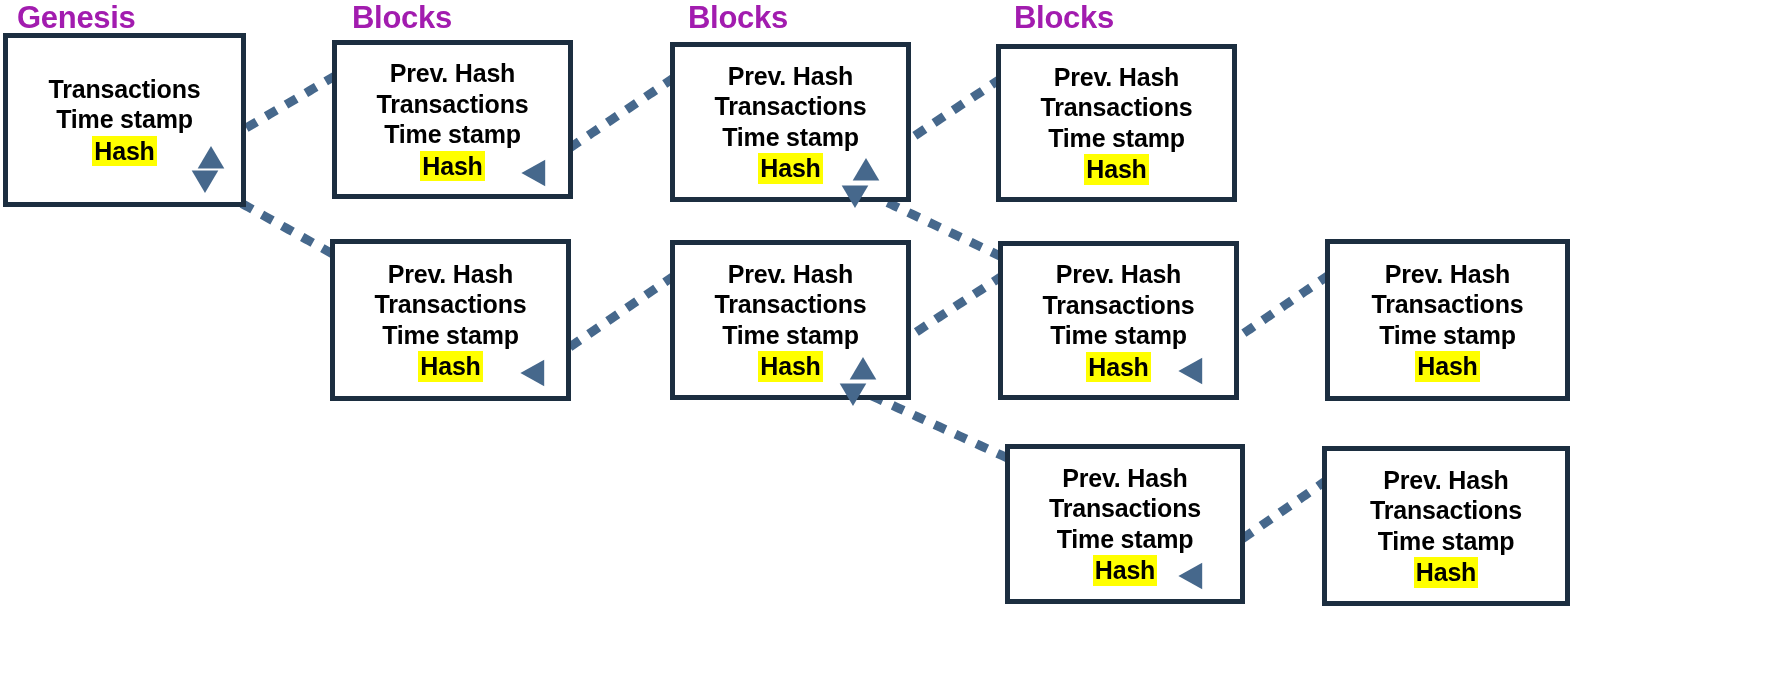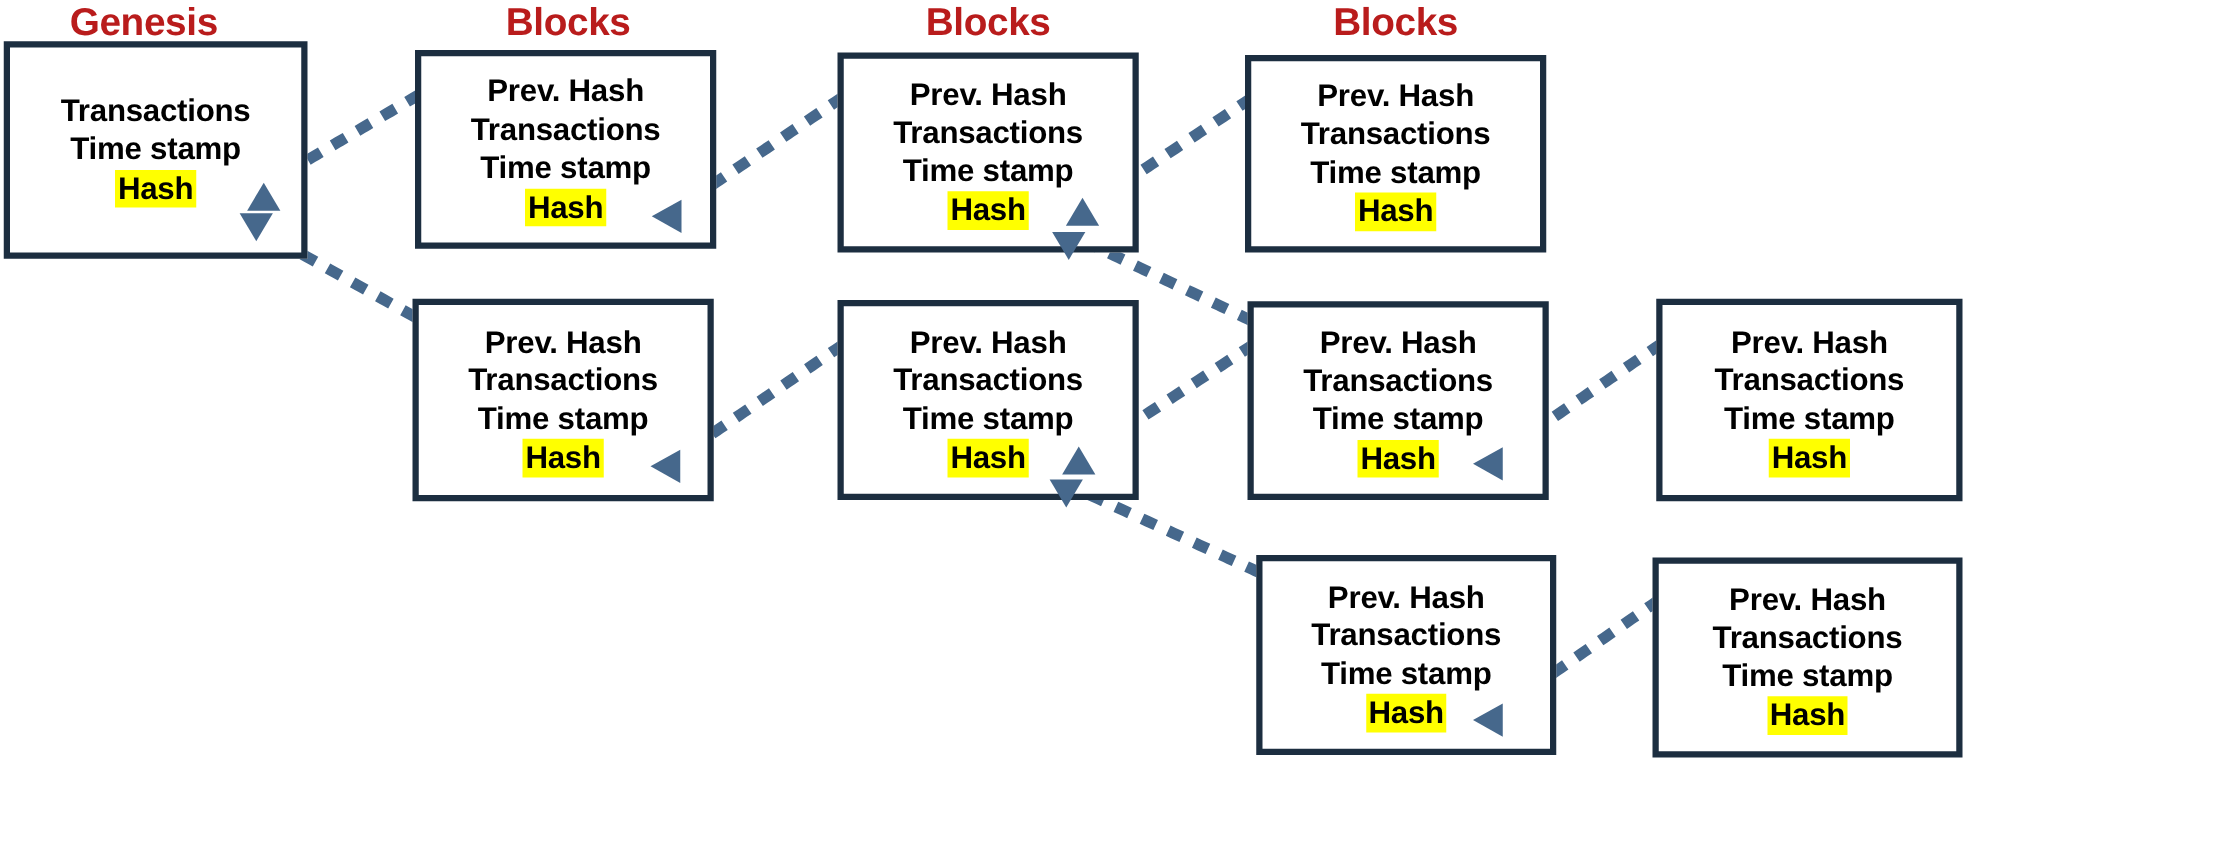--- a/index.html
+++ b/index.html
@@ -7,23 +7,23 @@
     width:1772px;height:690px;background:#ffffff;
     font-family:"Liberation Sans", sans-serif;
     position:relative;overflow:hidden;
   }
   #stage{position:absolute;left:0;top:0;width:1772px;height:690px;}
 
   .col-header{
     position:absolute;
     font-size:31px;
     font-weight:bold;
-    color:#b91c1c;
+    color:#a21caf;
     letter-spacing:-0.3px;
-    text-align:center;
+    text-align:left;
     white-space:nowrap;
     line-height:1;
   }
 
   .block{
     position:absolute;
     background:#ffffff;
     border:5px solid #1c2e40;
     box-sizing:border-box;
     display:flex;

